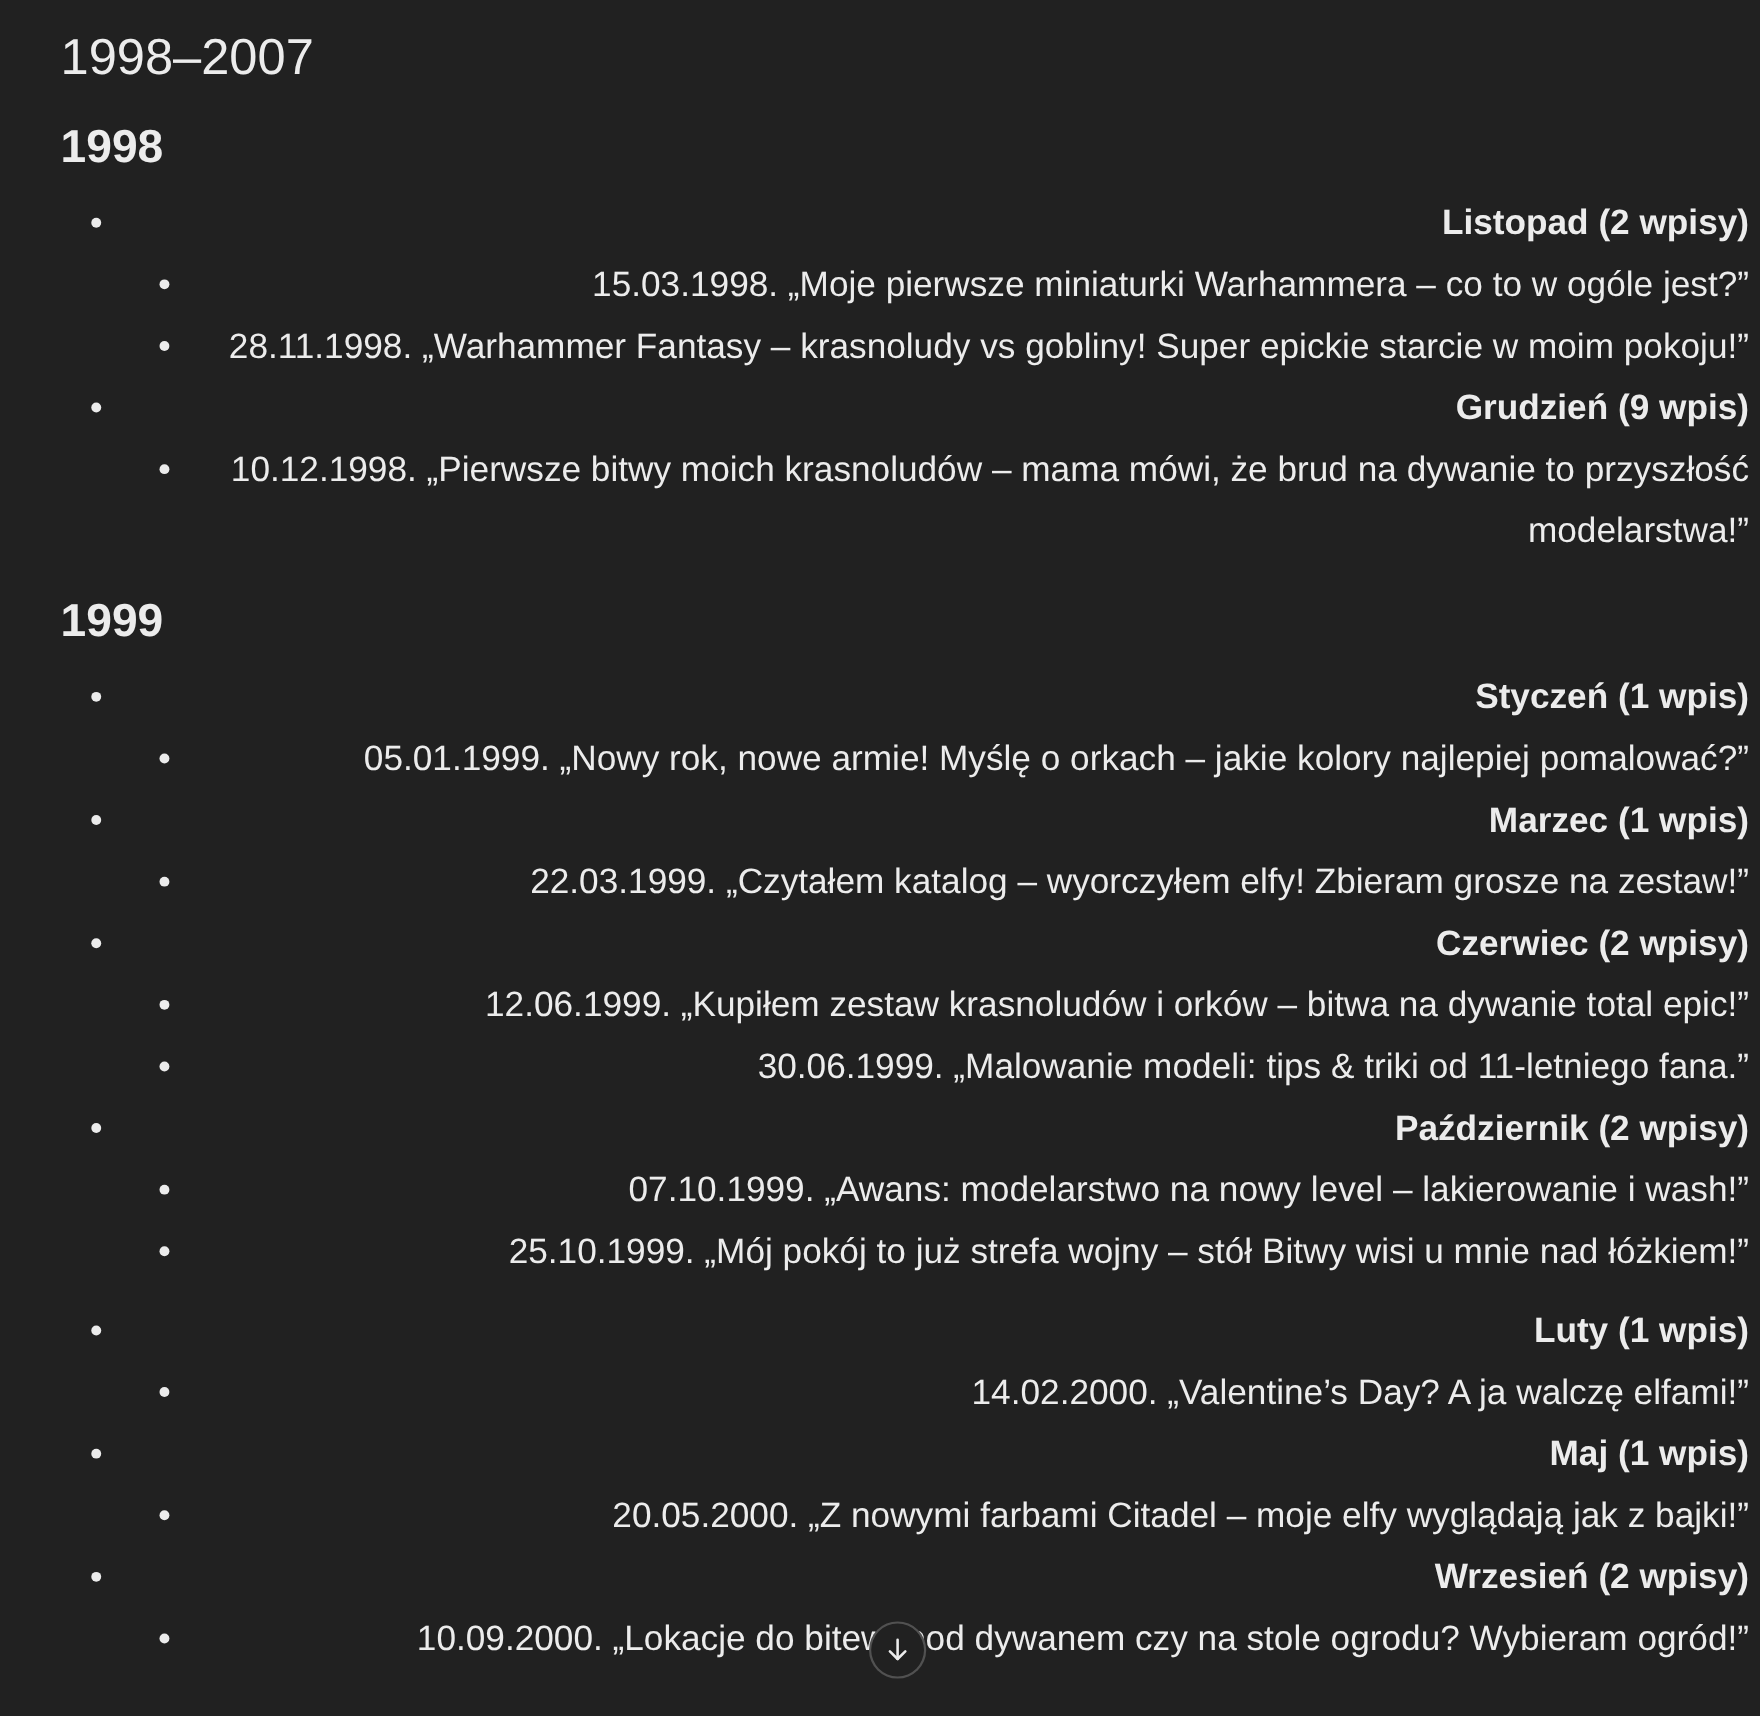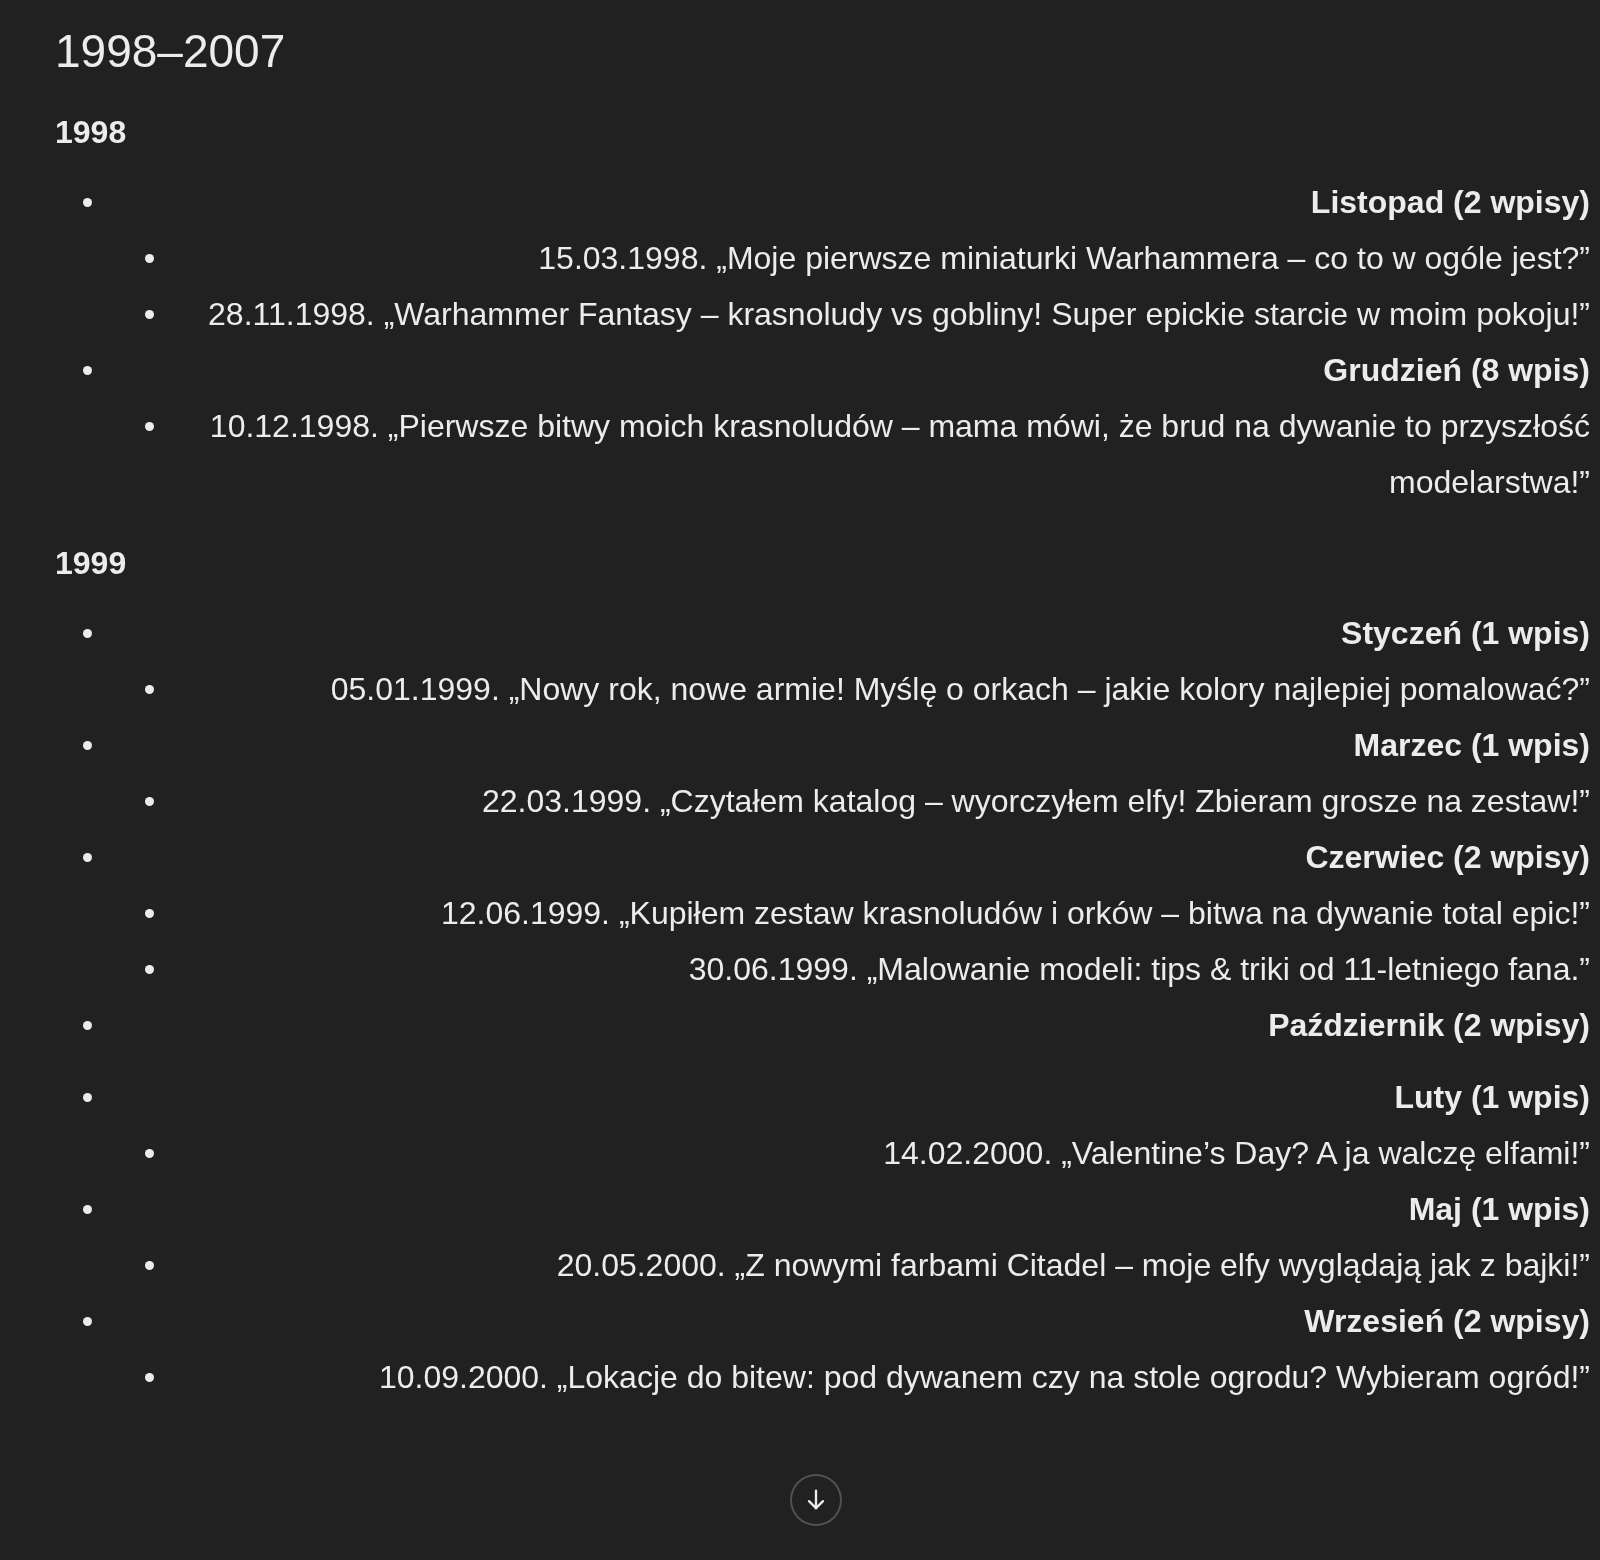--- a/index.html
+++ b/index.html
@@ -18,21 +18,21 @@
   main {
     padding: 16px 10px 0 55px;
   }
   h1 {
     font-size: 46px;
     line-height: 55px;
     font-weight: 400;
     margin: 8px 0 0 0;
   }
   h2 {
-    font-size: 32px;
+    font-size: 42px;
     line-height: 51px;
     font-weight: 700;
     margin: 28px 0 0 0;
   }
   ul {
     list-style: none;
     margin: 0;
     padding: 0;
   }
   ul.month-list {
@@ -97,37 +97,40 @@
 
 <main>
   <h1>1998–2007</h1>
   <div id="sections-root">
       <h2>1998</h2>
       <ul class="month-list">
         <li class="month-item"><span class="month-label">Listopad (2 wpisy)</span><ul class="entry-list">
             <li class="entry-item">15.03.1998. „Moje pierwsze miniaturki Warhammera – co to w ogóle jest?”</li>
             <li class="entry-item">28.11.1998. „Warhammer Fantasy – krasnoludy vs gobliny! Super epickie starcie w moim pokoju!”</li>
           </ul></li>
-        <li class="month-item"><span class="month-label">Grudzień (8 wpis)</span><ul class="entry-list">
+        <li class="month-item"><span class="month-label">Grudzień (9 wpis)</span><ul class="entry-list">
             <li class="entry-item">10.12.1998. „Pierwsze bitwy moich krasnoludów – mama mówi, że brud na dywanie to przyszłość modelarstwa!”</li>
           </ul></li>
       </ul>
       <h2>1999</h2>
       <ul class="month-list">
         <li class="month-item"><span class="month-label">Styczeń (1 wpis)</span><ul class="entry-list">
             <li class="entry-item">05.01.1999. „Nowy rok, nowe armie! Myślę o orkach – jakie kolory najlepiej pomalować?”</li>
           </ul></li>
         <li class="month-item"><span class="month-label">Marzec (1 wpis)</span><ul class="entry-list">
             <li class="entry-item">22.03.1999. „Czytałem katalog – wyorczyłem elfy! Zbieram grosze na zestaw!”</li>
           </ul></li>
         <li class="month-item"><span class="month-label">Czerwiec (2 wpisy)</span><ul class="entry-list">
             <li class="entry-item">12.06.1999. „Kupiłem zestaw krasnoludów i orków – bitwa na dywanie total epic!”</li>
             <li class="entry-item">30.06.1999. „Malowanie modeli: tips &amp; triki od 11-letniego fana.”</li>
           </ul></li>
-        <li class="month-item"><span class="month-label">Październik (2 wpisy)</span></li>
+        <li class="month-item"><span class="month-label">Październik (2 wpisy)</span><ul class="entry-list">
+            <li class="entry-item">07.10.1999. „Awans: modelarstwo na nowy level – lakierowanie i wash!”</li>
+            <li class="entry-item">25.10.1999. „Mój pokój to już strefa wojny – stół Bitwy wisi u mnie nad łóżkiem!”</li>
+          </ul></li>
       </ul>
       <ul class="month-list">
         <li class="month-item"><span class="month-label">Luty (1 wpis)</span><ul class="entry-list">
             <li class="entry-item">14.02.2000. „Valentine’s Day? A ja walczę elfami!”</li>
           </ul></li>
         <li class="month-item"><span class="month-label">Maj (1 wpis)</span><ul class="entry-list">
             <li class="entry-item">20.05.2000. „Z nowymi farbami Citadel – moje elfy wyglądają jak z bajki!”</li>
           </ul></li>
         <li class="month-item"><span class="month-label">Wrzesień (2 wpisy)</span><ul class="entry-list">
             <li class="entry-item">10.09.2000. „Lokacje do bitew: pod dywanem czy na stole ogrodu? Wybieram ogród!”</li>

